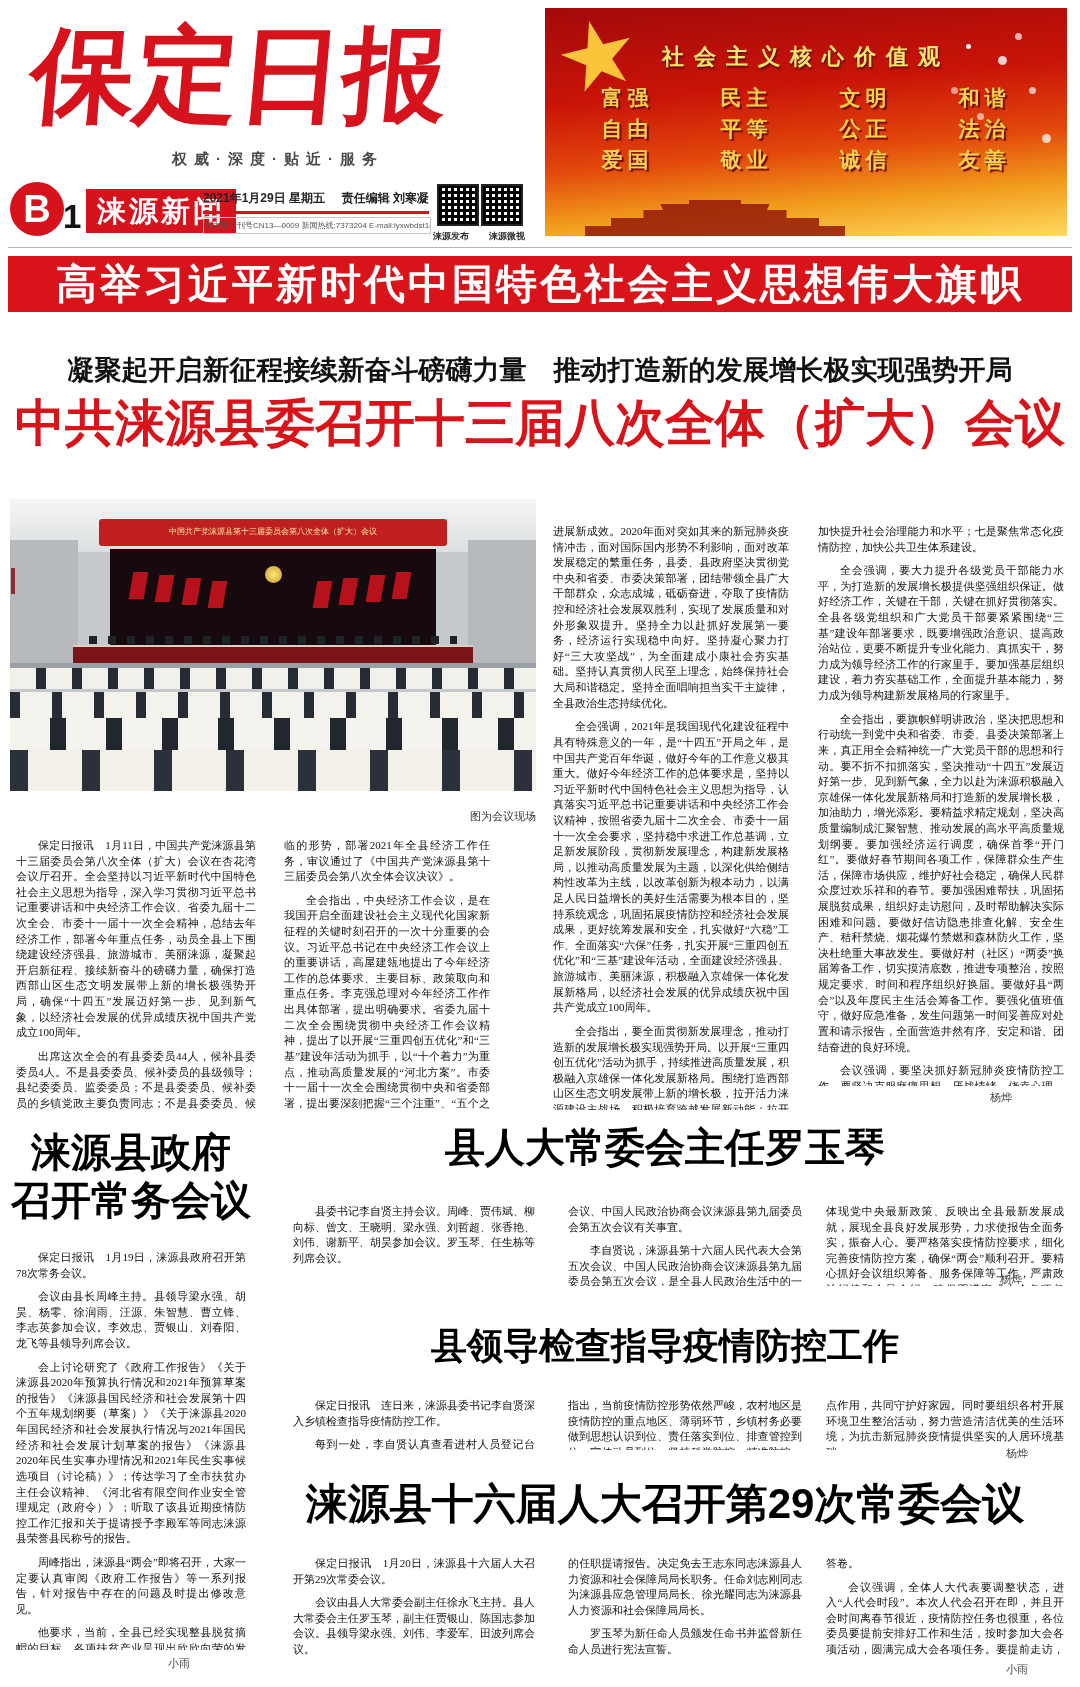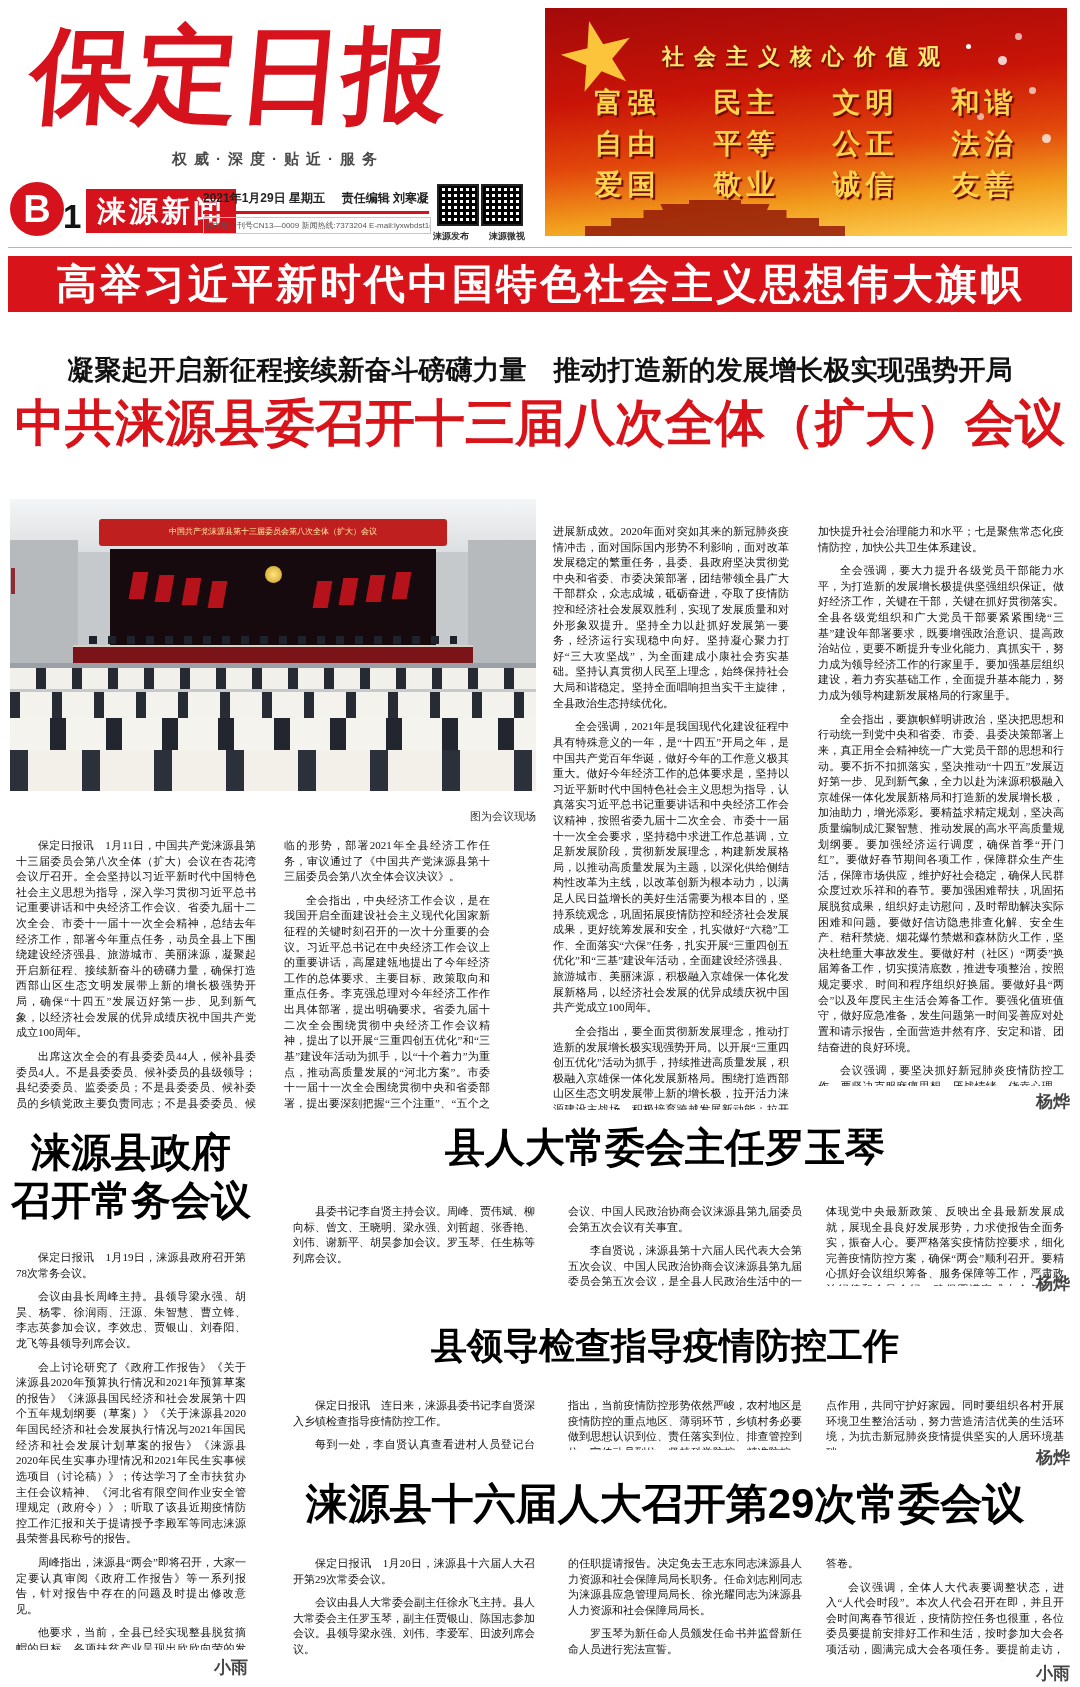--- a/index.html
+++ b/index.html
@@ -36,21 +36,21 @@
   .vb-star{position:absolute;left:16px;top:12px;width:74px;height:74px;background:#ffcf3e;opacity:.95;
     transform:rotate(-14deg);
     clip-path:polygon(50% 0%,61% 35%,98% 35%,68% 57%,79% 91%,50% 70%,21% 91%,32% 57%,2% 35%,39% 35%);}
   .vb-sparkle{position:absolute;right:96px;top:36px;width:5px;height:5px;background:#fff;border-radius:50%;
     box-shadow:34px 14px 0 2px #ffffffcc,64px 44px 0 1px #ffffffaa,12px 70px 0 1px #ffffff99,
                78px 92px 0 2px #ffffffbb,-14px 44px 0 1px #ffffff88,50px -10px 0 1px #ffffffaa;}
   .vb-title{position:absolute;left:0;top:34px;width:100%;text-align:center;color:#ffe871;font-size:22px;
     font-weight:900;letter-spacing:10px;text-shadow:1px 2px 2px #5f0600;}
   .vb-grid{position:absolute;left:26px;top:76px;right:26px;display:grid;
     grid-template-columns:repeat(4,1fr);row-gap:3px;column-gap:6px;text-align:center;}
-  .vb-word{color:#ffd44d;font-size:28px;font-weight:900;letter-spacing:5px;text-shadow:2px 2px 1px #6e0803;}
+  .vb-word{color:#ffd44d;font-size:21px;font-weight:900;letter-spacing:5px;text-shadow:2px 2px 1px #6e0803;}
   .vb-building{position:absolute;left:40px;bottom:0;width:260px;height:40px;opacity:.8;}
 
   .top-divider{left:8px;top:247px;width:1064px;height:1px;background:#b5b5b5;}
 
   
   .red-banner{left:8px;top:256px;width:1064px;height:56px;background:#d8131a;color:#fff;text-align:center;
     line-height:57px;font-size:41px;font-weight:900;letter-spacing:3px;}
   .kicker{left:0;top:352px;width:100%;text-align:center;font-size:27px;font-weight:900;color:#111;}
   .headline{left:0;top:390px;width:100%;text-align:center;font-size:50px;font-weight:900;color:#d8131a;}
 
@@ -74,21 +74,21 @@
   .crowd.r1{top:58%;height:7%;background:repeating-linear-gradient(90deg,#f2f0ea 0 26px,#252a33 26px 36px);}
   .crowd.r2{top:66%;height:9%;background:repeating-linear-gradient(90deg,#262b34 0 10px,#f4f2ec 10px 42px);}
   .crowd.r3{top:75%;height:11%;background:repeating-linear-gradient(90deg,#f5f3ee 0 40px,#21262f 40px 56px);}
   .crowd.r4{top:86%;height:14%;background:repeating-linear-gradient(90deg,#2b303a 0 18px,#f2f0e9 18px 72px);}
   .photo-caption{left:300px;top:809px;width:236px;text-align:right;font-size:11px;color:#333;}
 
   
   .atext{font-size:11px;line-height:1.42;text-align:justify;overflow:hidden;color:#111;}
   .atext p{margin:8px;text-indent:2em;}
   .cont p:first-child{text-indent:0;}
-  .byline{font-size:17px;color:#444;text-align:right;font-weight:bold;}
+  .byline{font-size:11px;color:#444;text-align:left;}
 
   .m-col1{left:8px;top:830px;width:256px;height:280px;}
   .m-col2{left:276px;top:830px;width:222px;height:280px;}
   .m-col3{left:545px;top:516px;width:252px;height:594px;}
   .m-col4{left:810px;top:516px;width:262px;height:570px;}
   .m-byline{left:990px;top:1090px;width:80px;}
 
   .gov-title{left:8px;top:1128px;width:246px;text-align:center;font-size:40px;font-weight:900;
     line-height:1.2;color:#000;}
   .gov-body{left:8px;top:1242px;width:246px;height:408px;}

